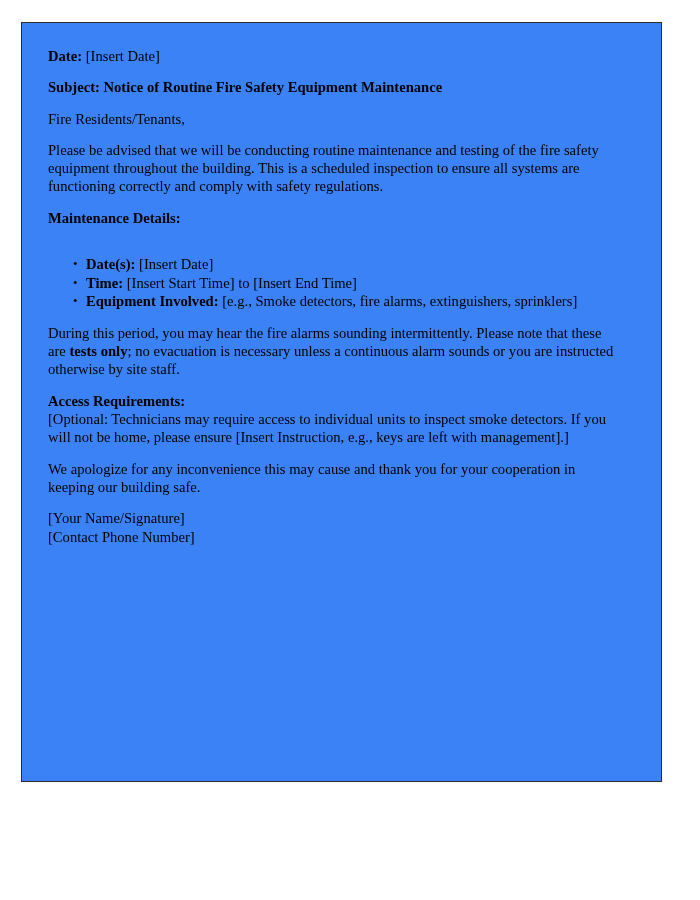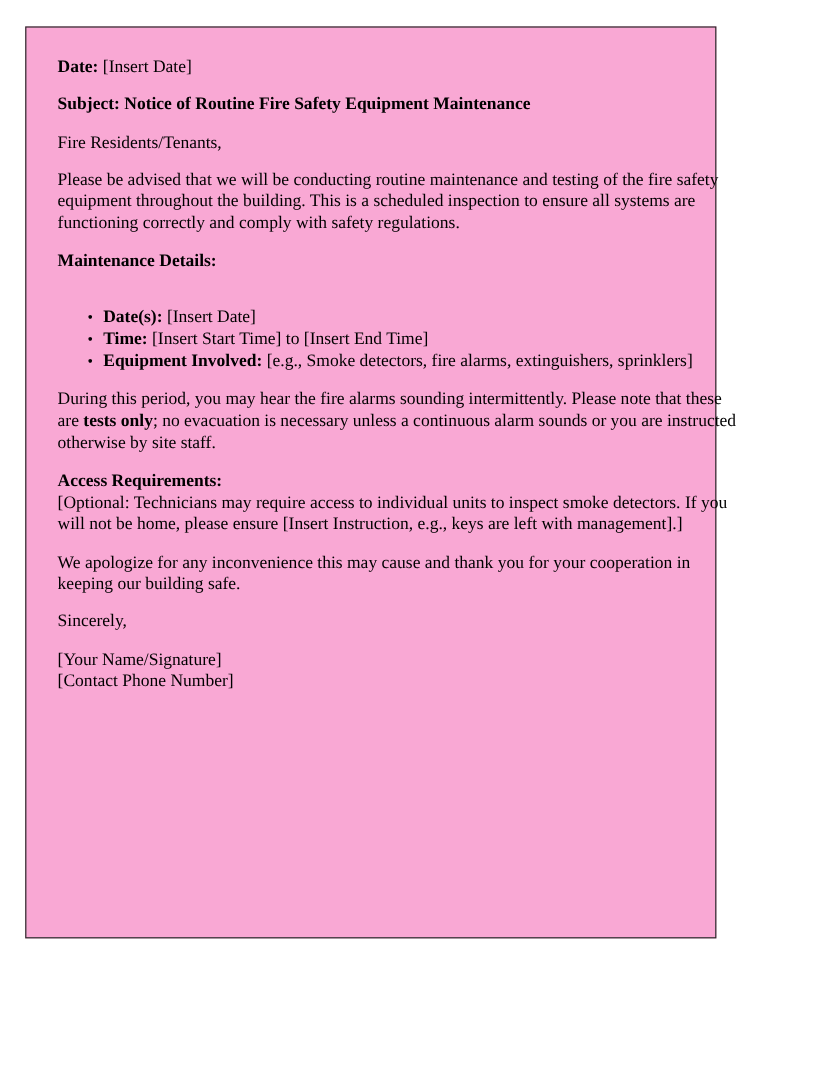--- a/index.html
+++ b/index.html
@@ -12,24 +12,24 @@
     width: 700px;
     height: 900px;
     overflow: hidden;
     font-family: "Liberation Serif", "DejaVu Serif", serif;
     color: #000000;
   }
   .page-frame {
     position: absolute;
     left: 21px;
     top: 22px;
-    width: 576px;
+    width: 641px;
     height: 760px;
     border: 1px solid #2b2b2b;
-    background: #f9a8d4;
+    background: #3b82f6;
     box-sizing: border-box;
   }
   .page-body {
     position: absolute;
     left: 26px;
     top: 24px;
     width: 568px;
   }
   .ln {
     font-size: 14.6px;
@@ -91,21 +91,20 @@
       <li><b class="b">Equipment Involved:</b> <span>[e.g., Smoke detectors, fire alarms, extinguishers, sprinklers]</span></li>
     </ul>
 
     <p class="ln block"><span>During this period, you may hear the fire alarms sounding intermittently. Please note that these are </span><b class="b">tests only</b><span>; no evacuation is necessary unless a continuous alarm sounds or you are instructed otherwise by site staff.</span></p>
 
     <p class="ln heading" style="margin:0;">Access Requirements:</p>
     <p class="ln block" style="margin-top:0;">[Optional: Technicians may require access to individual units to inspect smoke detectors. If you will not be home, please ensure [Insert Instruction, e.g., keys are left with management].]</p>
 
     <p class="ln block">We apologize for any inconvenience this may cause and thank you for your cooperation in keeping our building safe.</p>
 
-    <p class="ln block">Sincerely,</p>
 
     <div>
       <div class="sig-line">[Your Name/Signature]</div>
       <div class="sig-line">[Contact Phone Number]</div>
     </div>
 
   </div>
 </div>
 
 </body></html>

